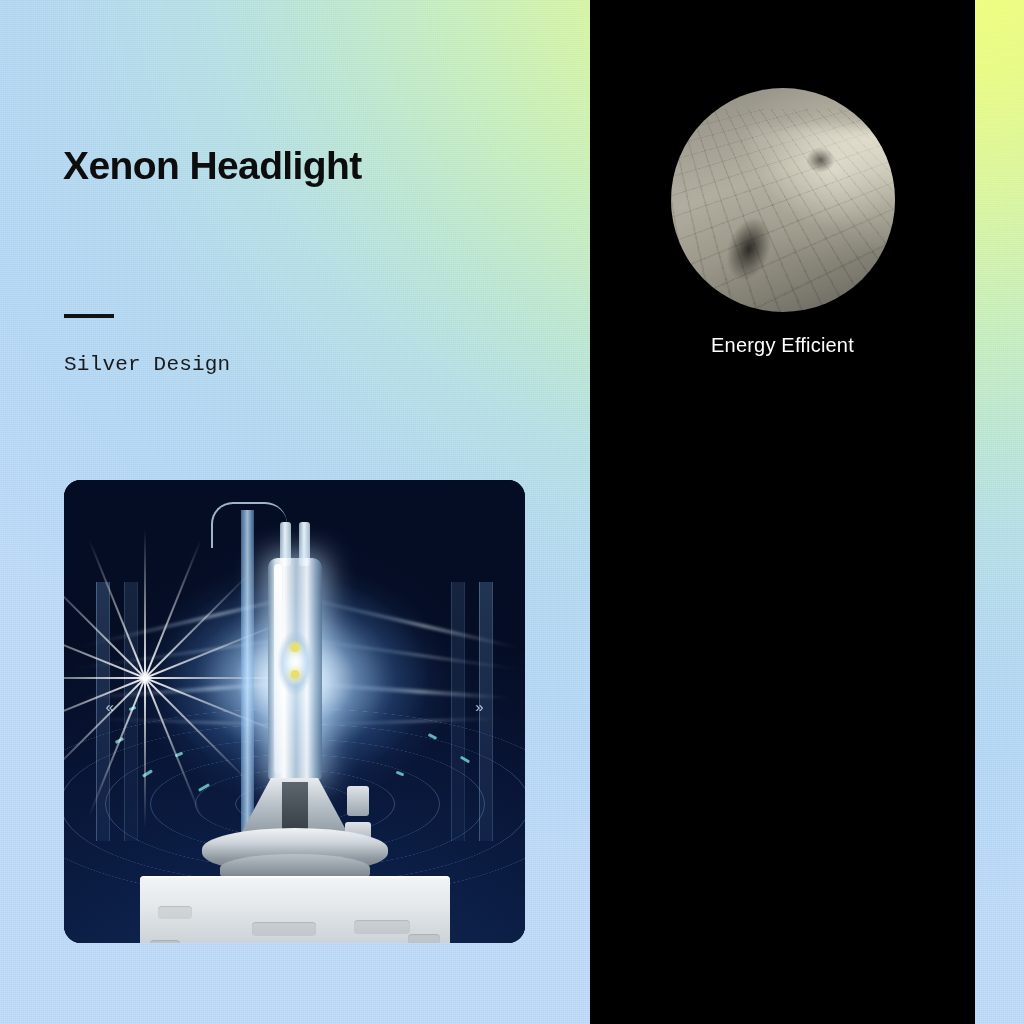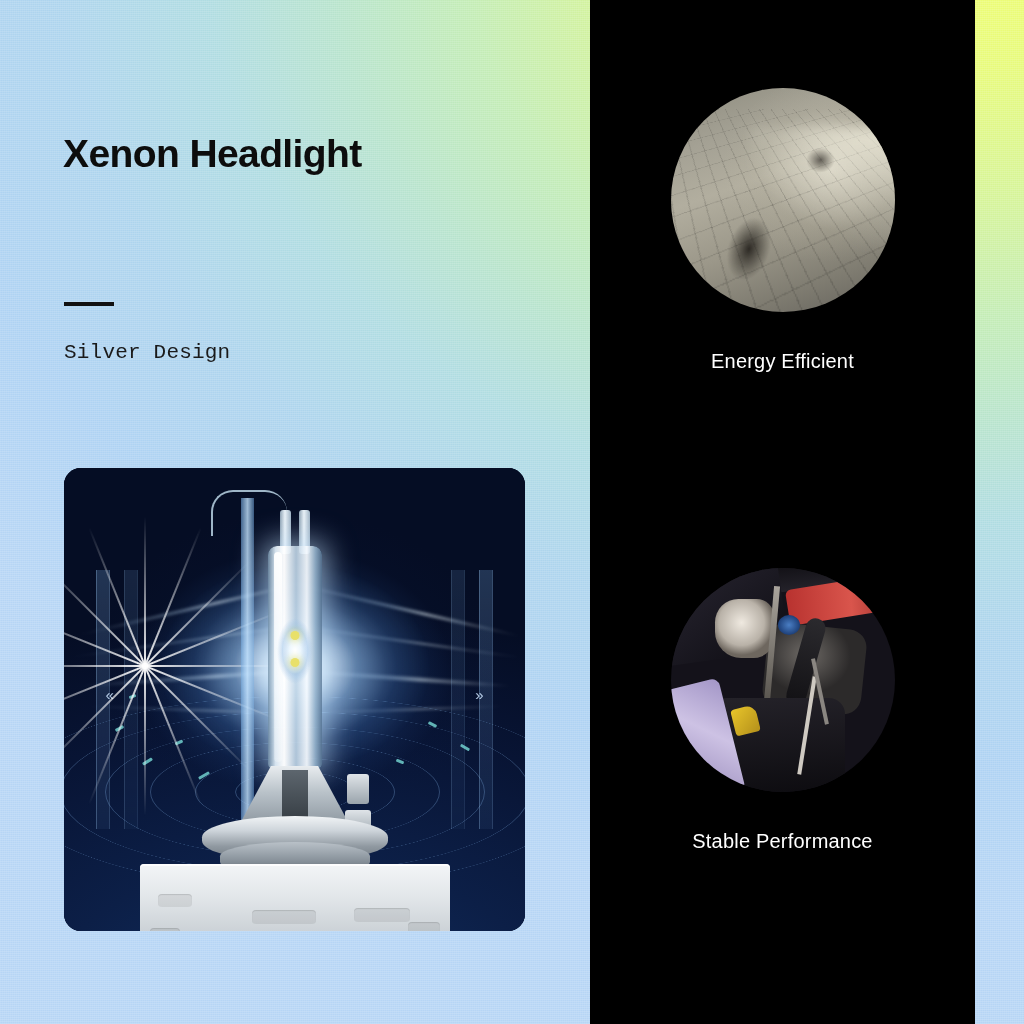--- a/index.html
+++ b/index.html
@@ -30,21 +30,21 @@
   }
 
   
   .dark-panel {
     position:absolute;
     left:590px; top:0; width:385px; height:1024px;
     background:#000;
   }
 
   
-  .left-col { position:absolute; left:0; top:6px; width:590px; height:988px; }
+  .left-col { position:absolute; left:0; top:18px; width:590px; height:988px; }
 
   .title {
     position:absolute; left:63px; top:126px;
     font-size:39px; font-weight:700; letter-spacing:-0.6px;
     color:#0d0d0d; white-space:nowrap;
   }
   .rule {
     position:absolute; left:64px; top:296px;
     width:50px; height:4px; background:#111;
   }
@@ -195,21 +195,21 @@
 
   
   .feature { position:absolute; left:0; width:385px; text-align:center; }
   .f1 { top:88px; }
   .f2 { top:568px; }
   .circ {
     width:224px; height:224px; border-radius:50%;
     margin:0 auto; overflow:hidden; position:relative;
   }
   .f-label {
-    margin-top:38px; color:#fff; font-size:20px; font-weight:400; letter-spacing:.2px;
+    margin-top:22px; color:#fff; font-size:20px; font-weight:400; letter-spacing:.2px;
   }
 
   
   .road {
     position:absolute; inset:0;
     background:
       radial-gradient(70% 60% at 72% 36%, rgba(250,246,230,.55) 0%, rgba(200,195,175,.15) 45%, rgba(0,0,0,0) 70%),
       linear-gradient(160deg, #8d8b7e 0%, #a4a194 22%, #b2ae9f 40%, #9b9789 62%, #7e7b70 82%, #62605a 100%);
   }
   .road::before{
@@ -348,35 +348,15 @@
 
     <div class="feature f1">
       <div class="circ">
         <div class="road"></div>
         <div class="road-spot"></div>
         <div class="road-beam"></div>
       </div>
       <div class="f-label">Energy Efficient</div>
     </div>
 
-    <div class="feature f2">
-      <div class="circ">
-        <div class="engine">
-          <i class="e-top"></i>
-          <i class="e-hood"></i>
-          <i class="e-red"></i>
-          <i class="e-engblk"></i>
-          <i class="e-white"></i>
-          <i class="e-rod"></i>
-          <i class="e-hose"></i>
-          <i class="e-blue"></i>
-          <i class="e-btm"></i>
-          <i class="e-yellow"></i>
-          <i class="e-wire1"></i>
-          <i class="e-wire2"></i>
-          <i class="e-purple"></i>
-        </div>
-      </div>
-      <div class="f-label">Stable Performance</div>
-    </div>
   </div>
 
 </div>
 
 </body></html>

